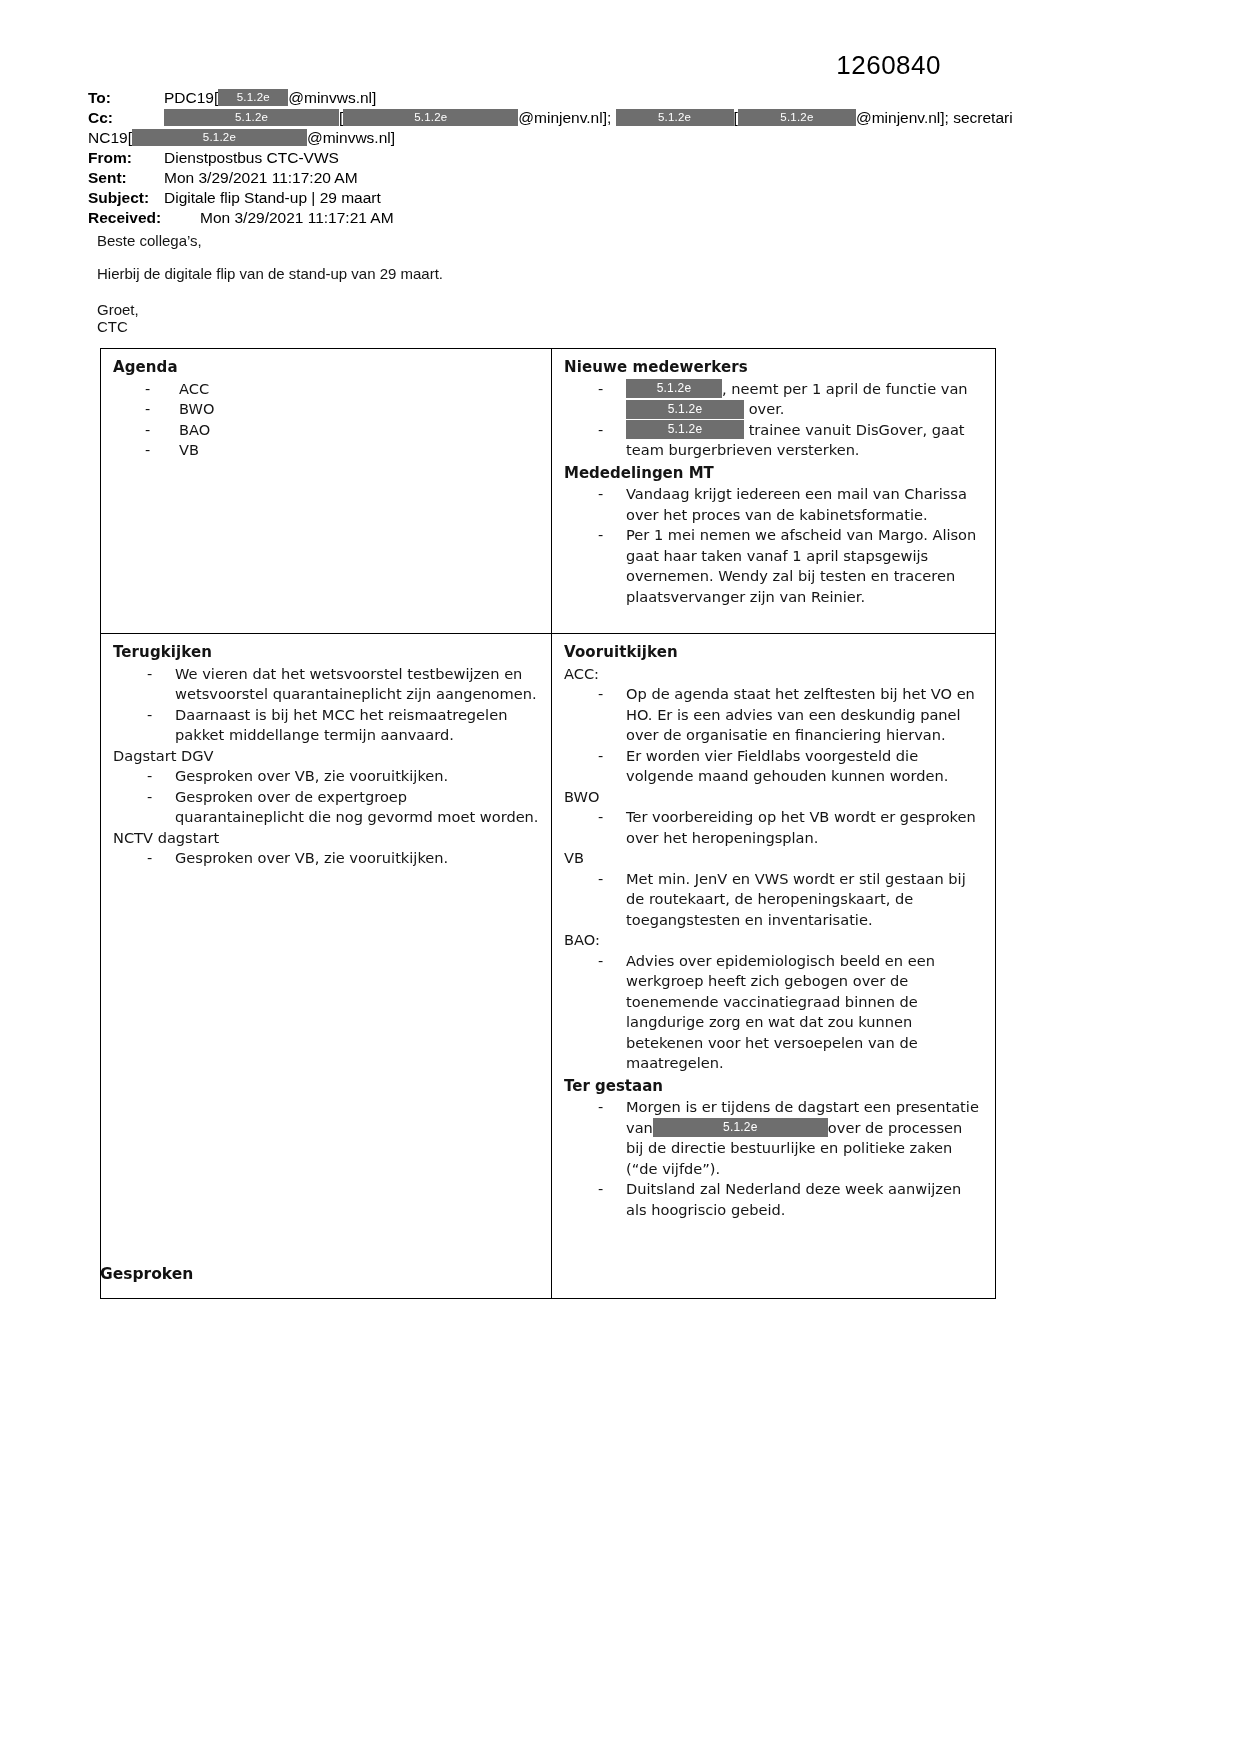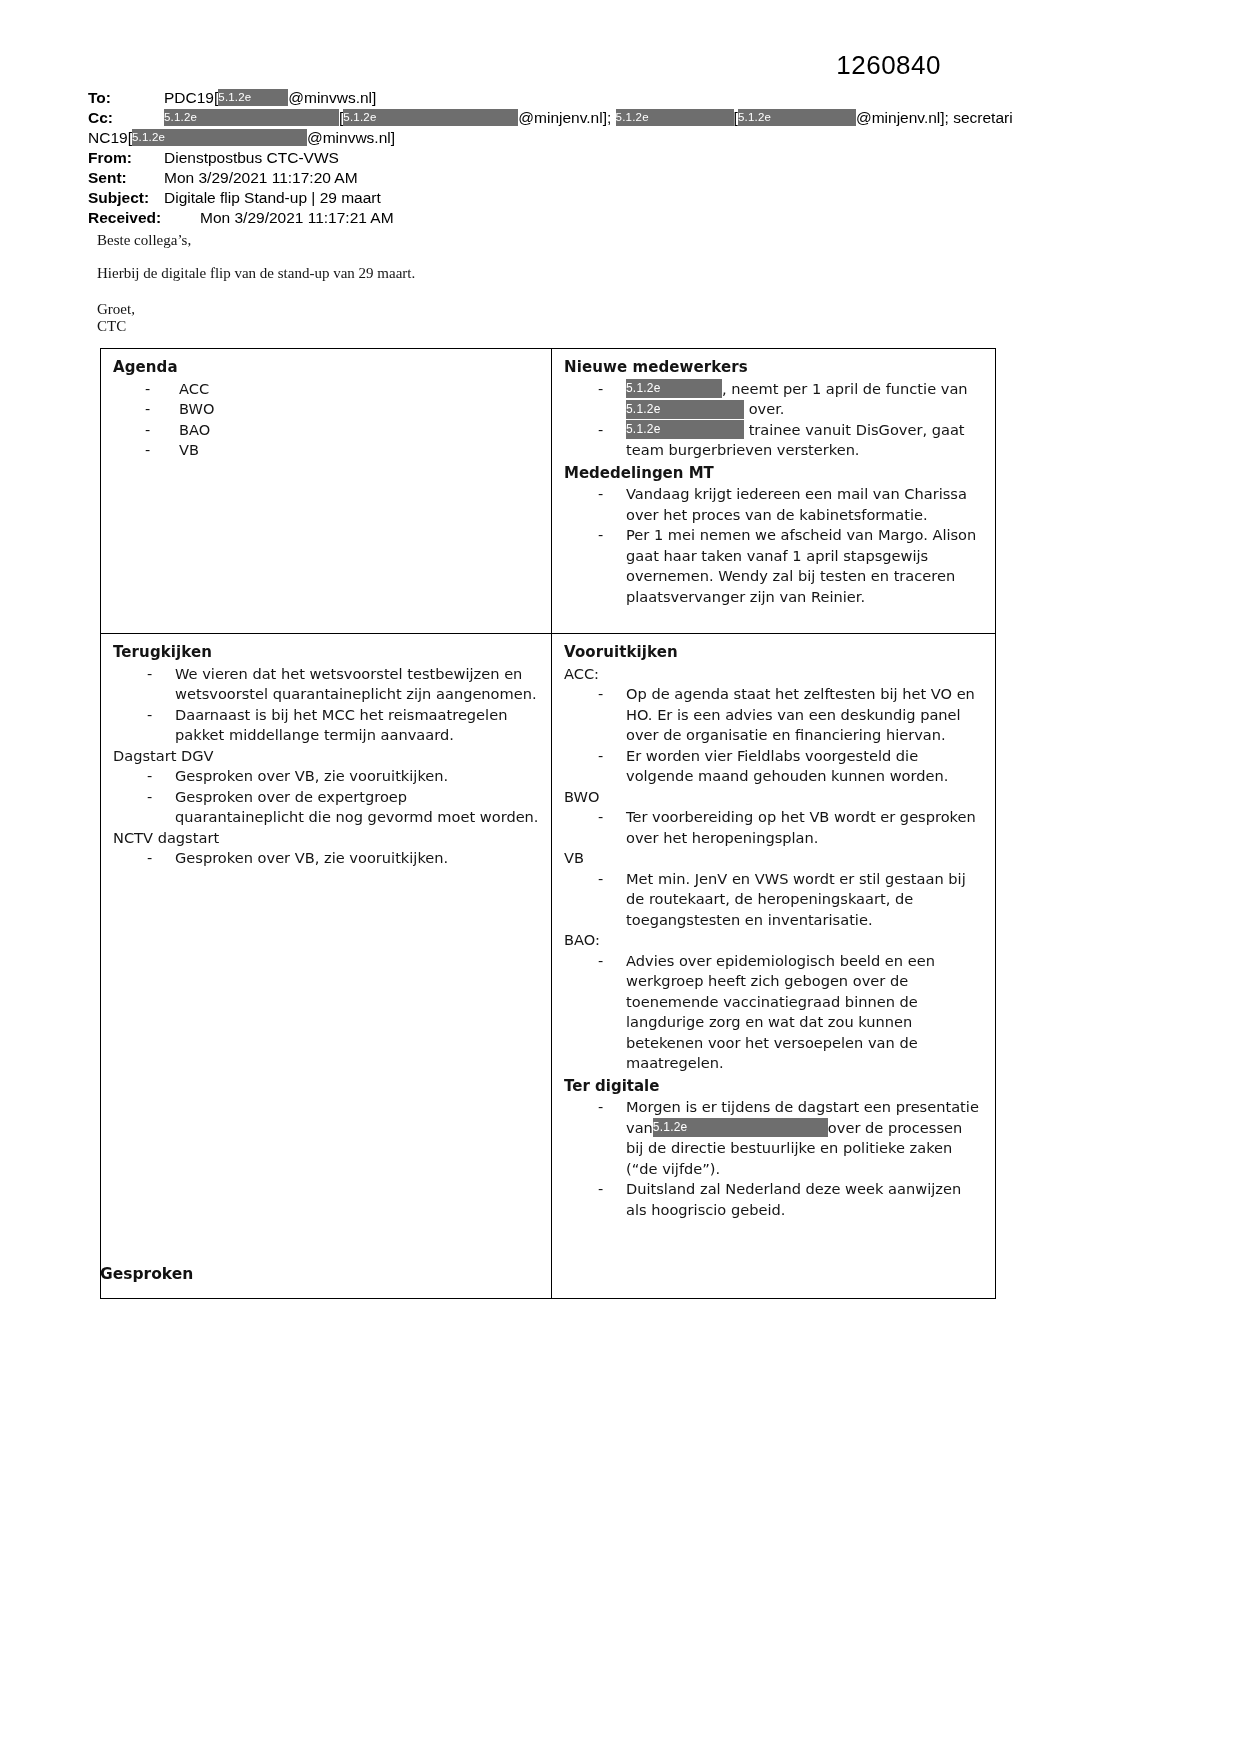--- a/index.html
+++ b/index.html
@@ -53,20 +53,21 @@
   .hdr-label.wide { width: 112px; }
   .hdr-value { display: inline; vertical-align: baseline; }
 
   
   .redact {
     display: inline-block;
     background: #6e6e6e;
     color: #ffffff;
     font-family: "Liberation Sans", sans-serif;
     font-size: 11.5px;
+    text-align: center;
     line-height: 17px;
     height: 17px;
     vertical-align: middle;
     position: relative;
     top: -1px;
     letter-spacing: 0.2px;
   }
   .redact.r-sm  { width: 70px; }
   .redact.r-md  { width: 118px; }
   .redact.r-xl  { width: 175px; }
@@ -76,21 +77,21 @@
   .redact.tall {
     height: 19px;
     line-height: 19px;
     font-size: 12px;
   }
 
   
   .body-text {
     position: absolute;
     left: 97px;
-    font-family: Liberation Serif, serif;
+    font-family: Liberation Sans, sans-serif;
     font-size: 15px;
     color: #141414;
   }
   #greeting  { top: 232px; }
   #intro     { top: 265px; }
   #sign1     { top: 301px; }
   #sign2     { top: 318px; }
 
   
   .flip-table {
@@ -285,21 +286,21 @@
           <div class="plain-line">VB</div>
           <ul class="dash">
             <li>Met min. JenV en VWS wordt er stil gestaan bij de routekaart, de heropeningskaart, de toegangstesten en inventarisatie.</li>
           </ul>
 
           <div class="plain-line">BAO:</div>
           <ul class="dash">
             <li>Advies over epidemiologisch beeld en een werkgroep heeft zich gebogen over de toenemende vaccinatiegraad binnen de langdurige zorg en wat dat zou kunnen betekenen voor het versoepelen van de maatregelen.</li>
           </ul>
 
-          <div class="sub-title">Ter digitale</div>
+          <div class="sub-title">Ter gestaan</div>
           <ul class="dash">
             <li><span>Morgen is er tijdens de dagstart een presentatie van</span><span class="redact r-xl tall">5.1.2e</span><span>over de processen bij de directie bestuurlijke en politieke zaken (“de vijfde”).</span></li>
             <li>Duitsland zal Nederland deze week aanwijzen als hoogriscio gebeid.</li>
           </ul>
         </td>
       </tr>
     </tbody>
   </table>
 
   <div class="weekagenda">Gesproken</div>

